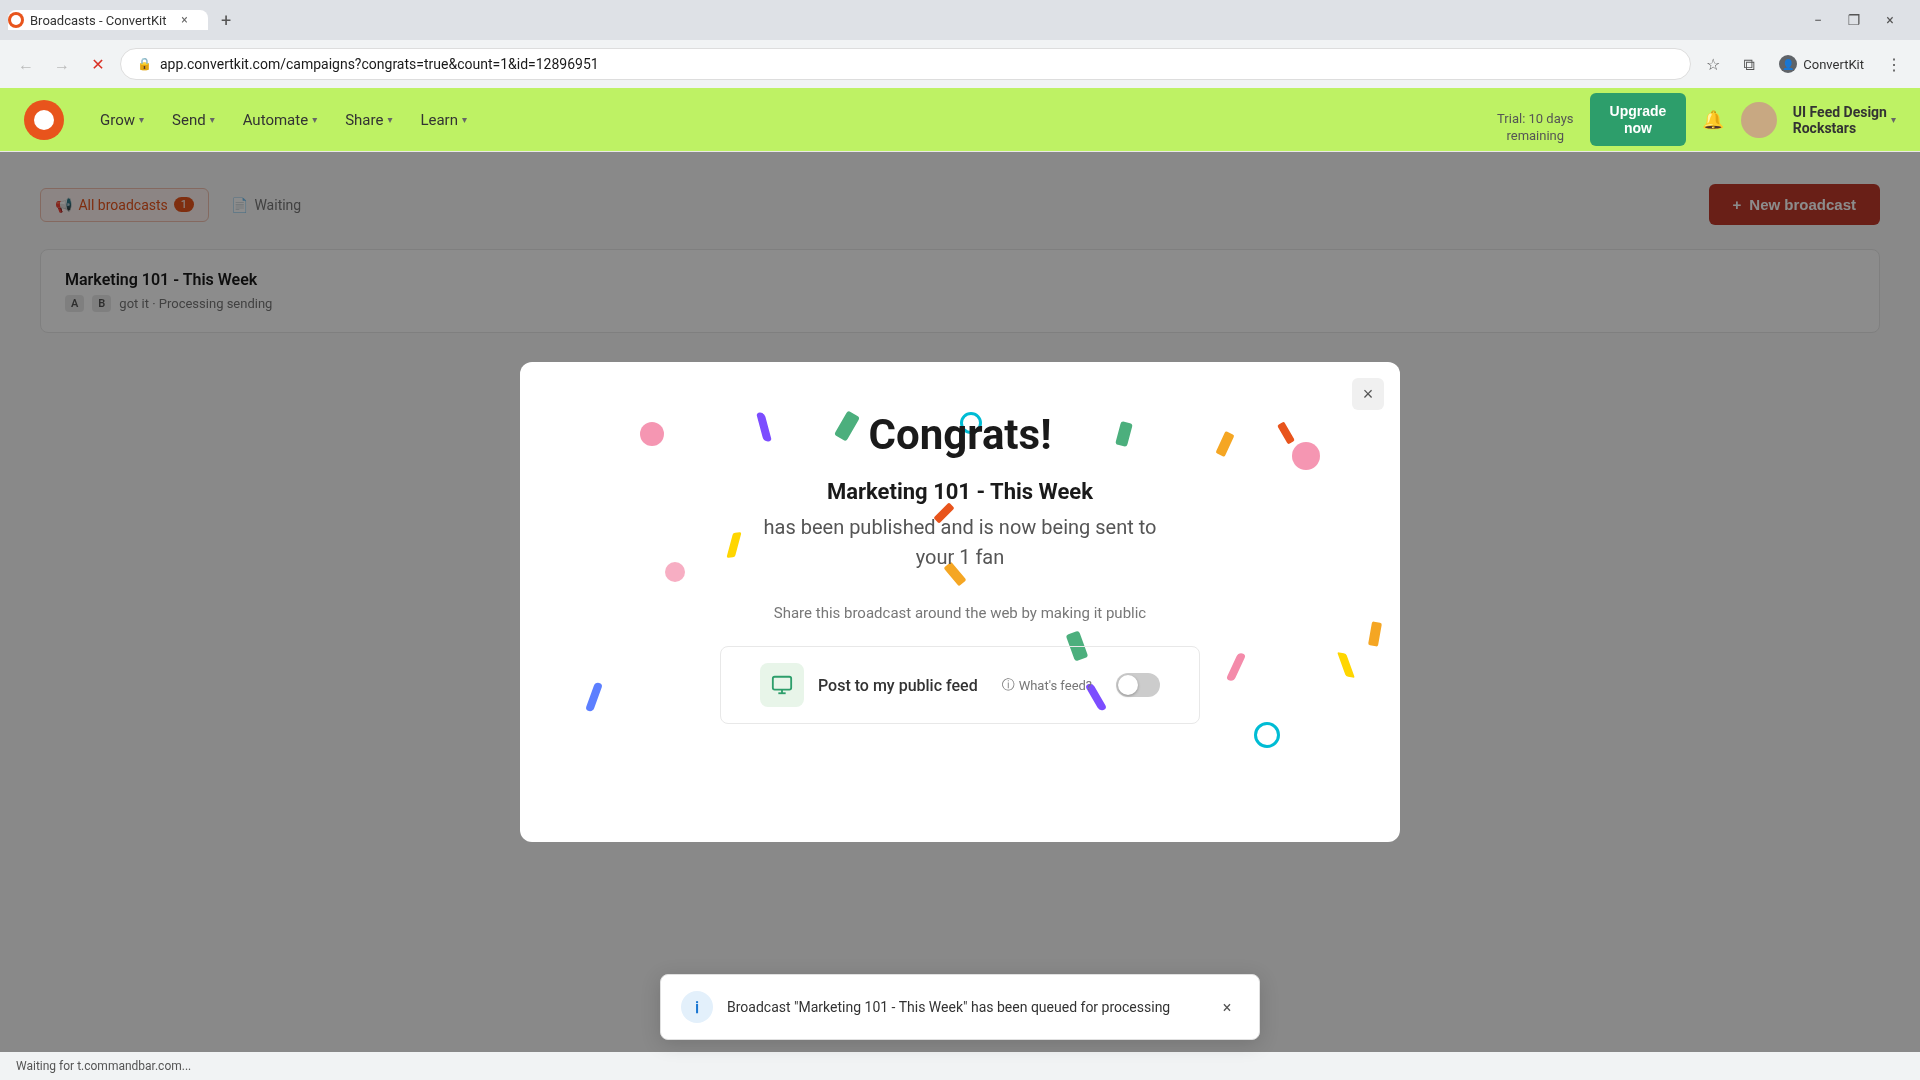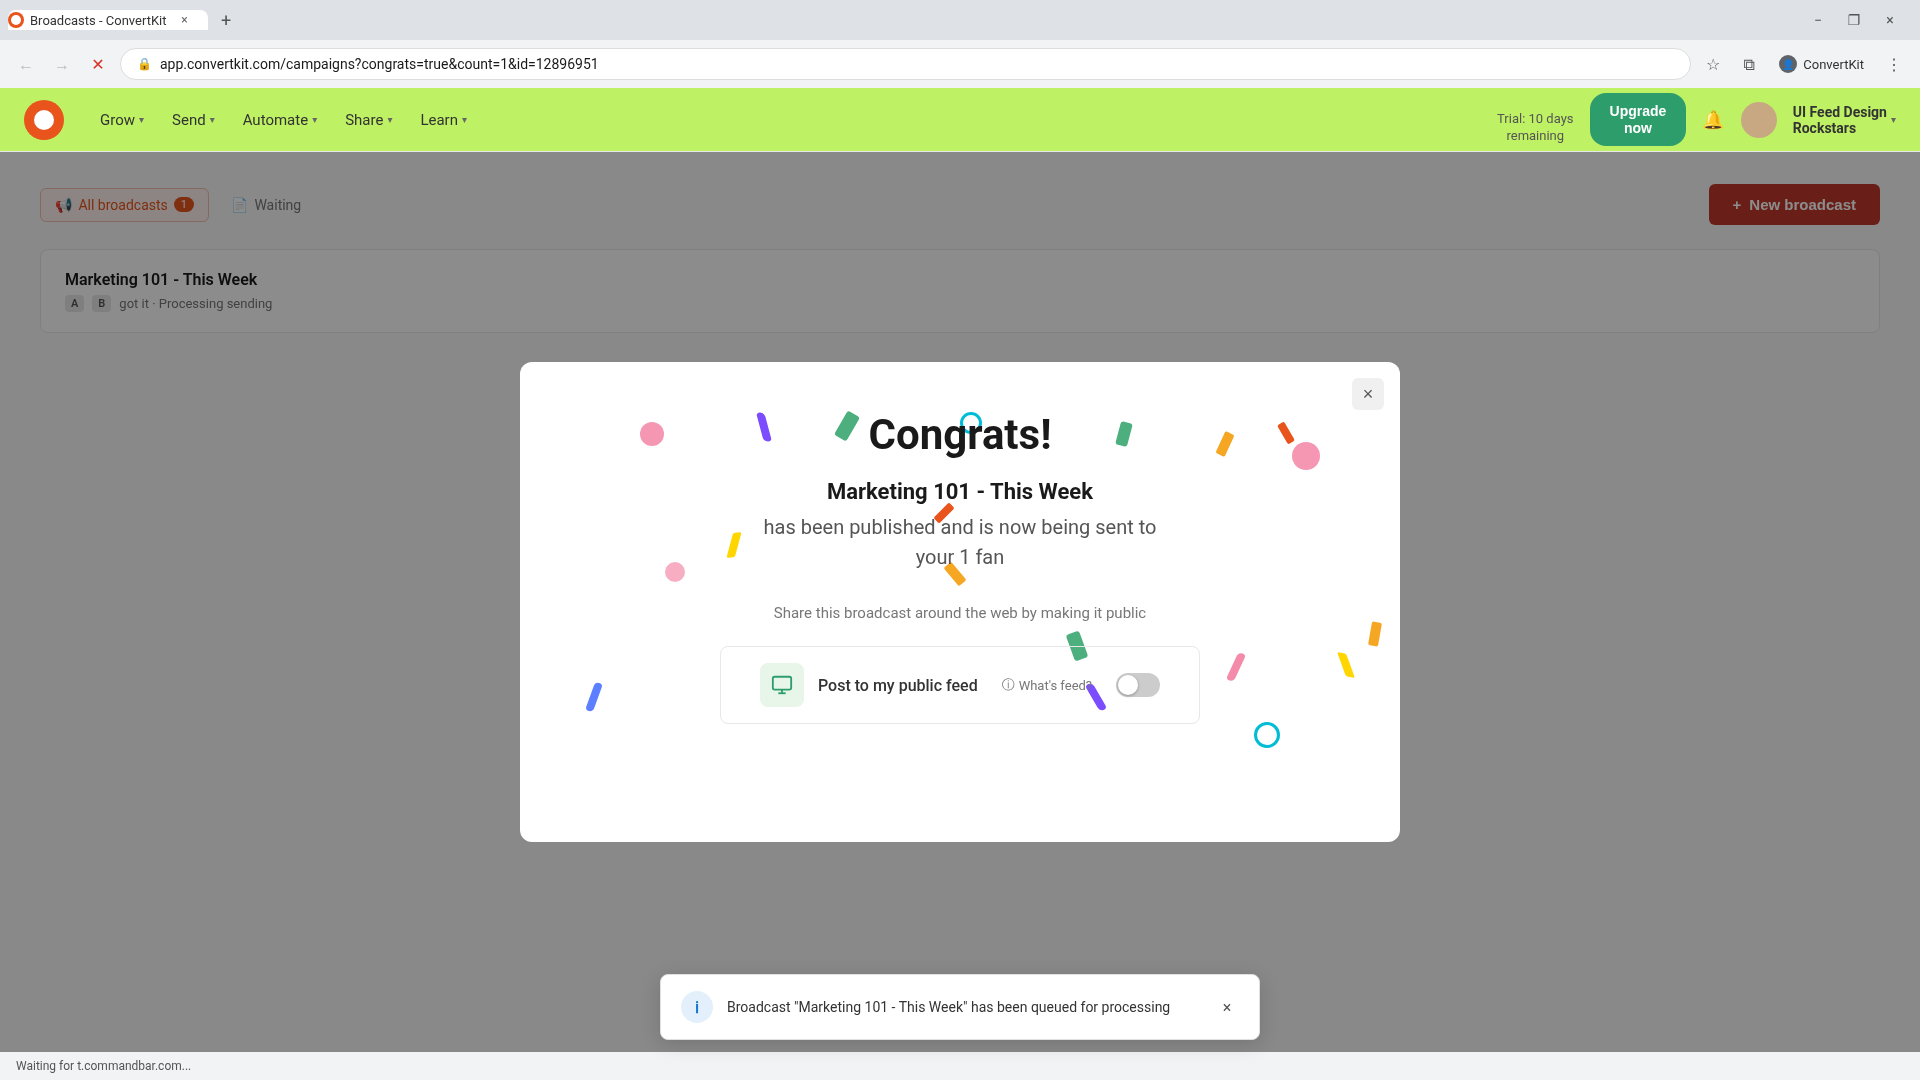--- a/index.html
+++ b/index.html
@@ -27,21 +27,21 @@
 
     
     .app-header { background: #bef264; height: 64px; display: flex; align-items: center; padding: 0 24px; border-bottom: 1px solid #e8e8e8; gap: 0; }
     .logo { width: 40px; height: 40px; background: #e8541c; border-radius: 50%; display: flex; align-items: center; justify-content: center; margin-right: 24px; }
     .logo-inner { width: 20px; height: 20px; background: #fff; border-radius: 50%; }
     .nav-items { display: flex; align-items: center; gap: 4px; flex: 1; }
     .nav-item { padding: 8px 12px; font-size: 15px; color: #333; cursor: pointer; display: flex; align-items: center; gap: 4px; border-radius: 6px; }
     .nav-chevron { font-size: 10px; color: #666; }
     .header-right { display: flex; align-items: center; gap: 16px; }
     .trial-text { font-size: 13px; color: #555; text-align: center; line-height: 1.3; margin-top: 17px; }
-    .upgrade-btn { background: #2d9e6b; color: #fff; border: none; border-radius: 16px; padding: 10px 20px; font-size: 14px; font-weight: 600; cursor: pointer; }
+    .upgrade-btn { background: #2d9e6b; color: #fff; border: none; border-radius: 6px; padding: 10px 20px; font-size: 14px; font-weight: 600; cursor: pointer; }
     .bell-icon { font-size: 18px; color: #555; cursor: pointer; }
     .avatar { width: 36px; height: 36px; background: #c8a882; border-radius: 50%; cursor: pointer; }
     .user-name { font-size: 14px; color: #333; font-weight: 700; }
     .user-chevron { font-size: 10px; color: #666; cursor: pointer; }
 
     
     .page-content { flex: 1; background: #f9f9f9; padding: 32px 40px; position: relative; }
     .page-title { font-size: 28px; font-weight: 700; color: #1a1a1a; margin-bottom: 24px; }
     .broadcasts-toolbar { display: flex; align-items: center; justify-content: space-between; margin-bottom: 24px; }
     .filter-tabs { display: flex; align-items: center; gap: 8px; }

